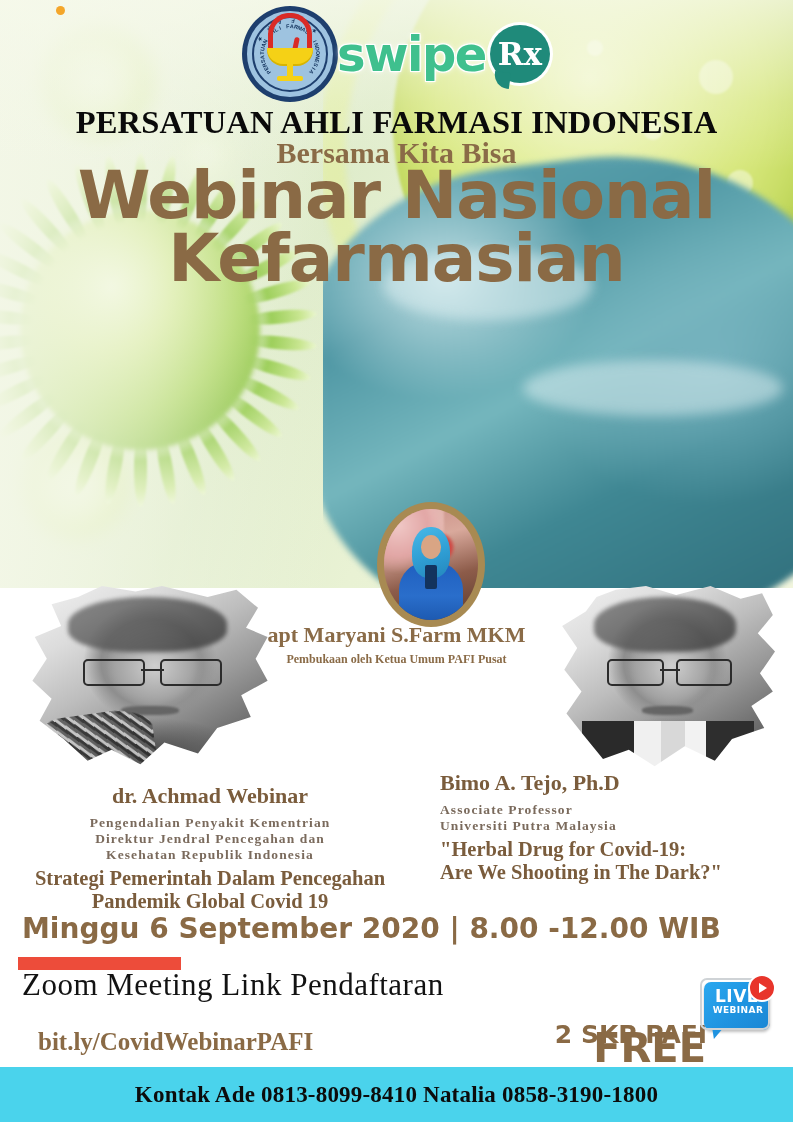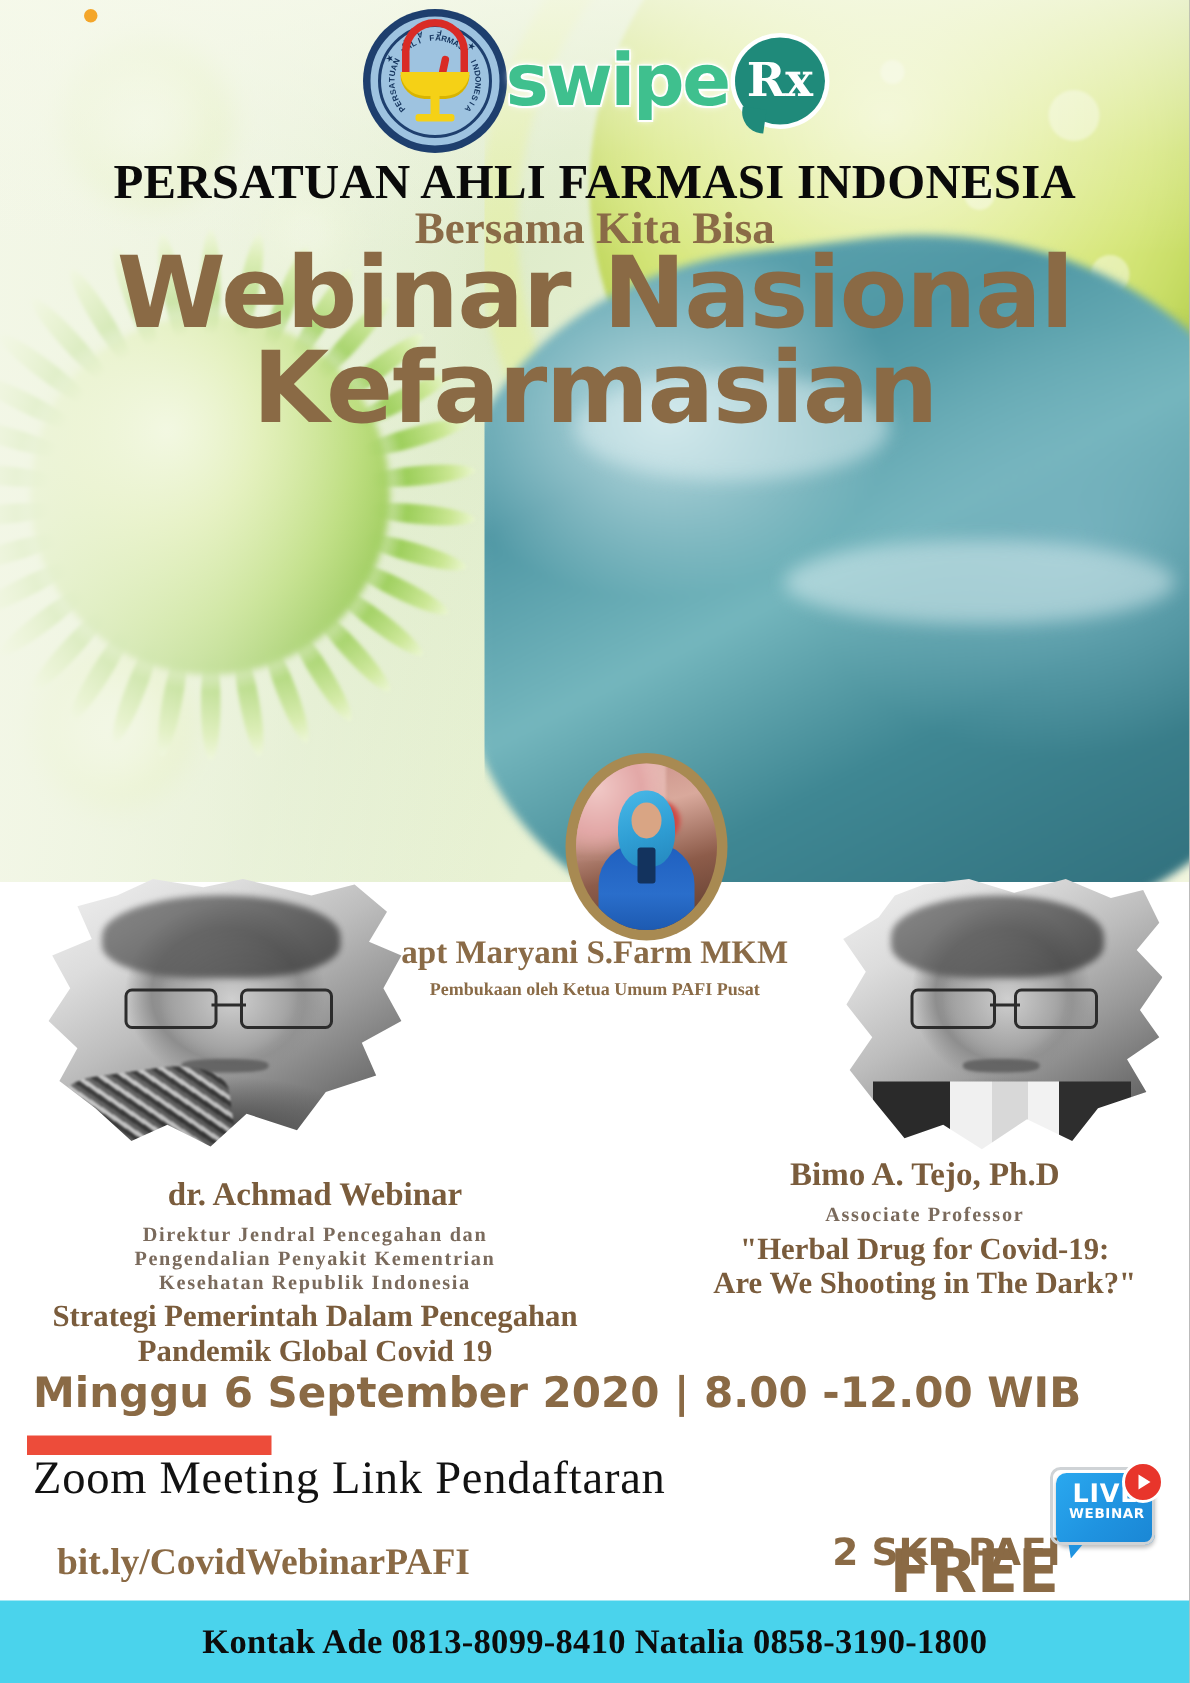--- a/index.html
+++ b/index.html
@@ -149,21 +149,21 @@
     background:linear-gradient(to right,#2a2a2a 0 30%,#f0f0f0 30% 46%,#d8d8d8 46% 60%,#f2f2f2 60% 72%,#2e2e2e 72% 100%);
     filter:blur(.5px);}
 
   
   .name-centre{position:absolute;left:0;top:622px;width:793px;text-align:center;
     font-family:"Liberation Serif",serif;font-weight:bold;font-size:22px;color:#8a6b47;z-index:7;}
   .sub-centre{position:absolute;left:0;top:652px;width:793px;text-align:center;
     font-family:"Liberation Serif",serif;font-weight:bold;font-size:12px;color:#8a6b47;z-index:7;}
 
   .blk-left{position:absolute;left:0;top:783px;width:420px;text-align:center;}
-  .blk-right{position:absolute;left:440px;top:770px;width:353px;text-align:center;}
+  .blk-right{position:absolute;left:440px;top:770px;width:353px;}
   .spk-name{font-family:"Liberation Serif",serif;font-weight:bold;font-size:22px;color:#7a5c3c;}
   .spk-role{font-family:"Liberation Serif",serif;font-weight:bold;font-size:13.5px;color:#7a6a5c;
     letter-spacing:1.1px;line-height:1.18;margin-top:6px;}
   .spk-topic{font-family:"Liberation Serif",serif;font-weight:bold;font-size:20.5px;color:#7a5c3c;
     line-height:1.12;margin-top:4px;}
 
   
   .datetime{position:absolute;left:22px;top:912px;
     font-family:"DejaVu Sans",sans-serif;font-weight:bold;font-size:28px;color:#8a6a45;letter-spacing:0px;}
   .redbar{position:absolute;left:18px;top:957px;width:163px;height:13px;background:#ed4c3a;}
@@ -376,34 +376,35 @@
           <i></i>
         </div>
       <div class="mouth"></div>
       <div class="suit"></div>
     </div>
   </div>
 
   <div class="blk-left">
     <div class="spk-name">dr. Achmad Webinar</div>
     <div class="spk-role">
+      <div>Pengendalian Penyakit Kementrian</div>
       <div>Direktur Jendral Pencegahan dan</div>
-      <div>Pengendalian Penyakit Kementrian</div>
       <div>Kesehatan Republik Indonesia</div>
     </div>
     <div class="spk-topic">
       <div>Strategi Pemerintah Dalam Pencegahan</div>
       <div>Pandemik Global Covid  19</div>
     </div>
   </div>
 
   <div class="blk-right">
     <div class="spk-name">Bimo A. Tejo, Ph.D</div>
     <div class="spk-role">
       <div>Associate Professor</div>
+      <div>Universiti Putra Malaysia</div>
     </div>
     <div class="spk-topic">
       <div>"Herbal Drug for Covid-19:</div>
       <div>Are We Shooting in The Dark?"</div>
     </div>
   </div>
 
   <div class="datetime">Minggu  6 September  2020 | 8.00 -12.00 WIB</div>
   <div class="redbar"></div>
   <div class="zoomline">Zoom Meeting  Link  Pendaftaran</div>

